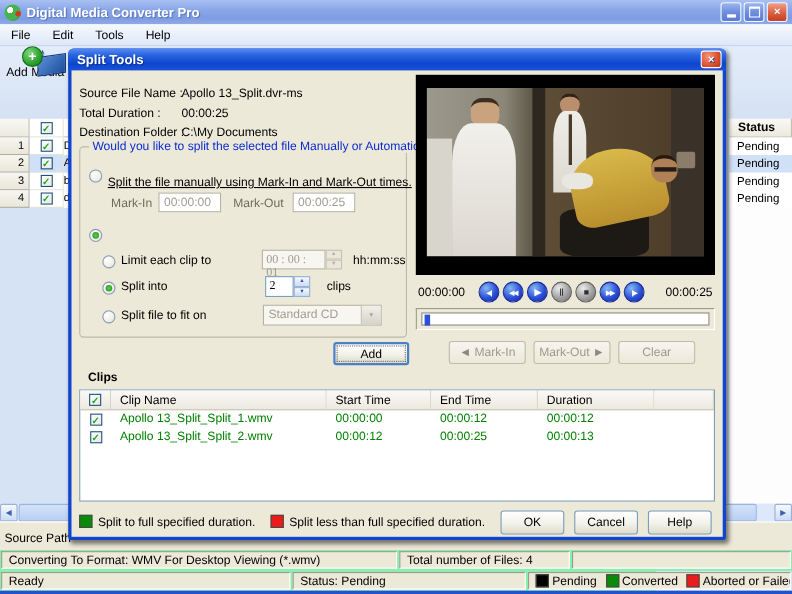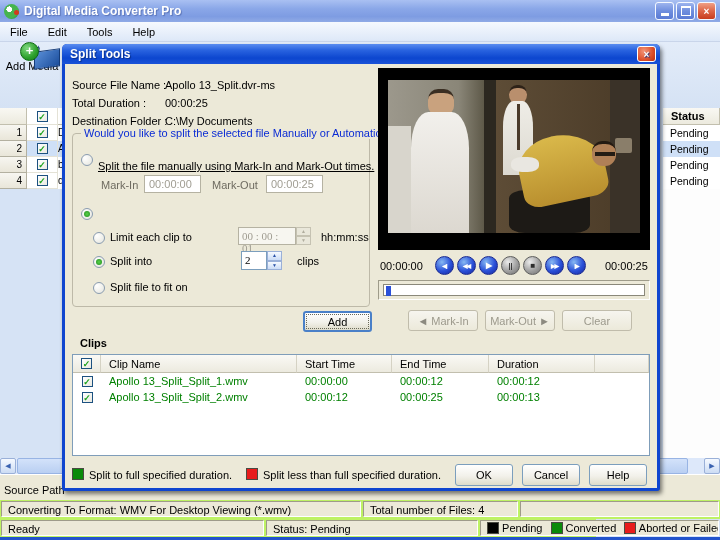--- a/index.html
+++ b/index.html
@@ -32,21 +32,21 @@
   .selbg{background:#cfe0f7 !important;}
   .cb{width:11px;height:11px;border:1px solid #1c5180;background:linear-gradient(135deg,#ffffff,#e9e9e1);font-size:9px;line-height:10px;color:#1ba11b;text-align:center;font-weight:bold;box-sizing:border-box;}
   .statarea{left:663px;top:108px;width:57px;height:350px;background:#fdfdfd;}
   .stathdr{left:663px;top:108px;width:57px;height:17px;font-weight:bold;padding:2px 0 0 8px;}
   .statrow{left:663px;width:57px;height:16px;background:#fff;padding:2px 0 0 7px;box-sizing:border-box;font-size:10.5px;}
   
   .hs-track{left:0;top:458px;width:720px;height:16px;background:#dde8fa;}
   .hs-thumb{left:17px;top:458px;width:671px;height:16px;background:linear-gradient(180deg,#d3e2fa,#b9cff2);border:1px solid #98b4e4;border-radius:2px;box-sizing:border-box;}
   .hs-btn{top:458px;width:16px;height:16px;border:1px solid #9ab0d8;border-radius:2px;background:linear-gradient(180deg,#f5f9ff,#ccdcf4);color:#3a62b0;font-size:7px;display:flex;align-items:center;justify-content:center;box-sizing:border-box;}
   .srcstrip{left:0;top:474px;width:720px;height:26px;background:#ece9d8;border-top:1px solid #fff;}
-  .sbar{background:#bef264;}
+  .sbar{background:#86efac;}
   .sb-p{position:absolute;height:16px;border:1px solid;border-color:#9e9b8a #ffffff #ffffff #9e9b8a;padding:2px 6px 0 6px;box-sizing:border-box;background:#ece9d8;white-space:nowrap;overflow:hidden;}
   .legend-sq{display:inline-block;width:12px;height:12px;border:1px solid #4a4a42;vertical-align:-2px;box-sizing:border-box;}
   .blue-border{left:0;top:537px;width:720px;height:3px;background:#2253cc;}
   
   .dialog{left:62px;top:44px;width:598px;height:447px;background:#0f45cf;border-radius:5px 5px 3px 3px;box-shadow:2px 3px 4px rgba(0,0,0,0.5);}
   .dlg-title{position:absolute;left:0;top:0;width:598px;height:20px;background:linear-gradient(180deg,#5b8df0 0%,#2a64e0 30%,#0c46cf 70%,#1a52d8 100%);border-radius:5px 5px 0 0;color:#fff;font-weight:bold;font-size:12px;padding:3px 0 0 8px;box-sizing:border-box;text-shadow:1px 1px 1px #082f8c;}
   .dlg-close{position:absolute;right:4px;top:2px;width:19px;height:16px;border:1px solid #fff;border-radius:3px;background:radial-gradient(circle at 35% 30%,#f29579,#dd4f2a 60%,#b83010);color:#fff;font-weight:bold;font-size:10px;display:flex;align-items:center;justify-content:center;box-sizing:border-box;}
   .dlg-body{position:absolute;left:3px;top:20px;width:592px;height:424px;background:#ece9d8;}
   .lbl{white-space:nowrap;}
   .grp{left:7px;top:69px;width:298px;height:174px;border:1px solid #bdb9a8;border-radius:4px;box-sizing:border-box;}
@@ -241,20 +241,24 @@
           <span class="fld" style="width:26px;height:19px;">2</span>
           <span class="btns" style="height:19px;">
             <span class="sbn">▲</span>
             <span class="sbn">▼</span>
           </span>
         </span>
         <span class="abs lbl" style="left:224px;top:121px;">clips</span>
 
         <span class="radio" style="left:20px;top:148px;"></span>
         <span class="abs lbl" style="left:37px;top:147px;">Split file to fit on</span>
+        <span class="combo" style="left:166px;top:143px;width:108px;height:19px;">
+          <span class="ctext">Standard CD</span>
+          <span class="carr">▼</span>
+        </span>
       </div>
 
       <div class="btn def" style="left:238px;top:247px;width:69px;height:21px;">
           <span>Add</span>
         </div>
 
       <div class="abs video">
         <div class="scene">
           <div style="position:absolute;left:0;top:0;width:40%;height:100%;background:linear-gradient(90deg,#9c988c,#8a8678 70%,#55503f);"></div>
           <div style="position:absolute;left:38%;top:0;width:5%;height:100%;background:#2c2820;"></div>

